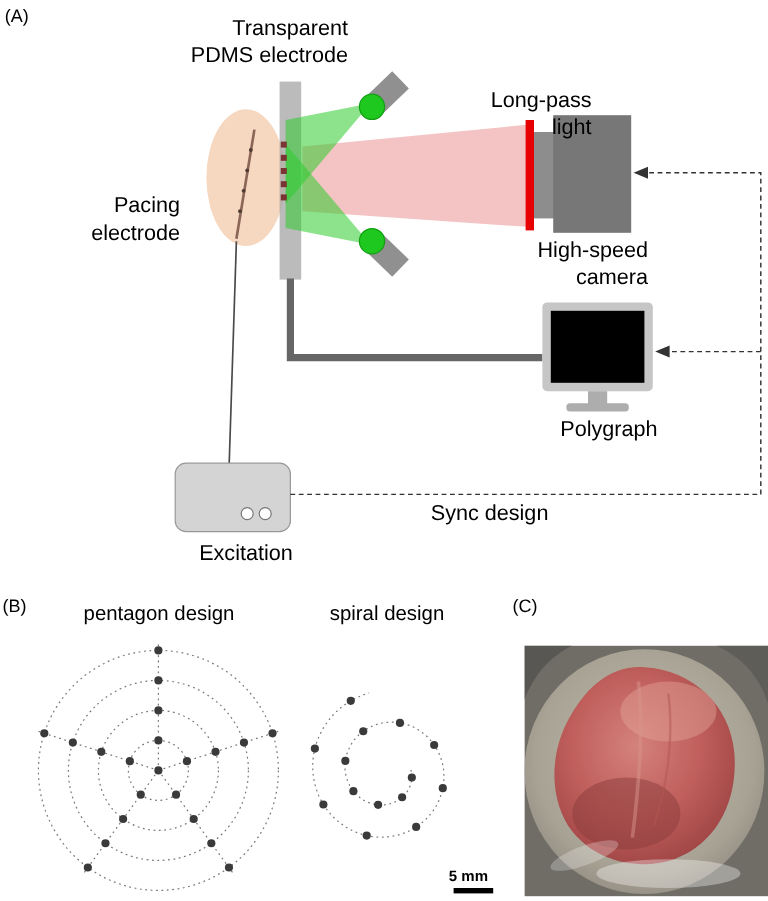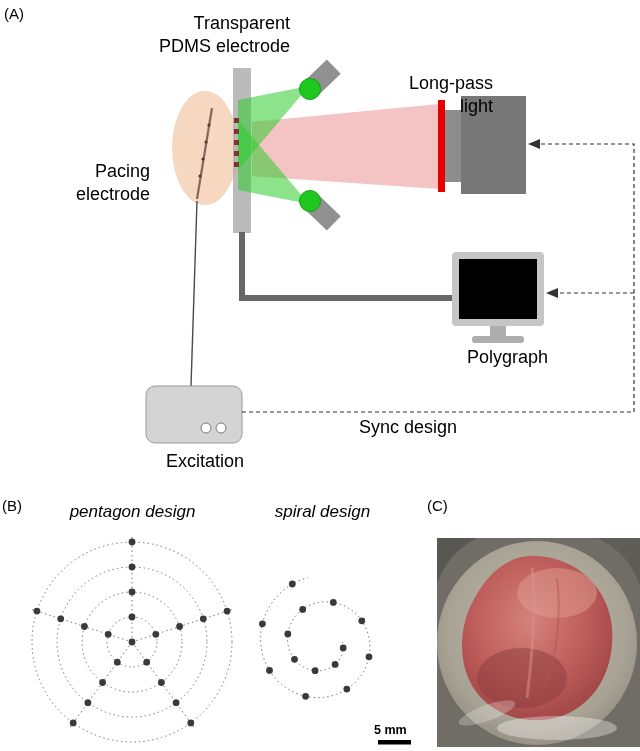--- a/index.html
+++ b/index.html
@@ -1,21 +1,21 @@
 <!DOCTYPE html>
 <html><head>
 <meta charset="utf-8">
 <style>
   html,body{margin:0;padding:0;background:#fff;}
   body{font-family:"Liberation Sans",sans-serif;color:#000;}
   .fig{position:relative;width:640px;height:751px;background:#fff;overflow:hidden;}
   .abs{position:absolute;}
   .label{font-size:18px;line-height:1.28;text-align:right;white-space:pre-line;}
   .marker{font-size:15px;}
-  .title-b{font-size:17px;text-align:center;font-style:italic;}
+  .title-b{font-size:17px;text-align:center;}
   .scale-label{font-size:12.5px;font-weight:bold;}
   svg{display:block;}
 </style>
 </head>
 <body>
 
 <div class="fig">
 
   <svg class="abs" style="left:0px;top:0px" width="640" height="490" viewBox="0 0 640 490">
 
@@ -82,20 +82,22 @@
     </g>
     <polygon points="528,144 540,139 540,149" fill="#333333"></polygon>
     <polygon points="546,293 558,288 558,298" fill="#333333"></polygon>
   </svg>
 
   <div class="abs marker" style="left:4px;top:5px">(A)</div>
   <div class="abs label" style="left:140px;top:12px;width:150px">Transparent
 PDMS electrode</div>
   <div class="abs label" style="left:383px;top:72px;width:110px">Long-pass light</div>
   <div class="abs label" style="left:32px;top:160px;width:118px">Pacing electrode</div>
+  <div class="abs label" style="left:440px;top:197px;width:100px">High-speed
+camera</div>
   <div class="abs label" style="left:448px;top:346px;width:100px">Polygraph</div>
   <div class="abs label" style="left:144px;top:450px;width:100px">Excitation</div>
   <div class="abs label" style="left:353px;top:416px;width:104px">Sync design</div>
 
   <div class="abs marker" style="left:2px;top:497px">(B)</div>
   <div class="abs title-b" style="left:40px;top:502px;width:185px">pentagon design</div>
   <div class="abs title-b" style="left:240px;top:502px;width:165px">spiral design</div>
 
   <svg class="abs" style="left:0px;top:495px" width="430" height="256" viewBox="0 0 430 256">
     <g id="pentagon-g">

